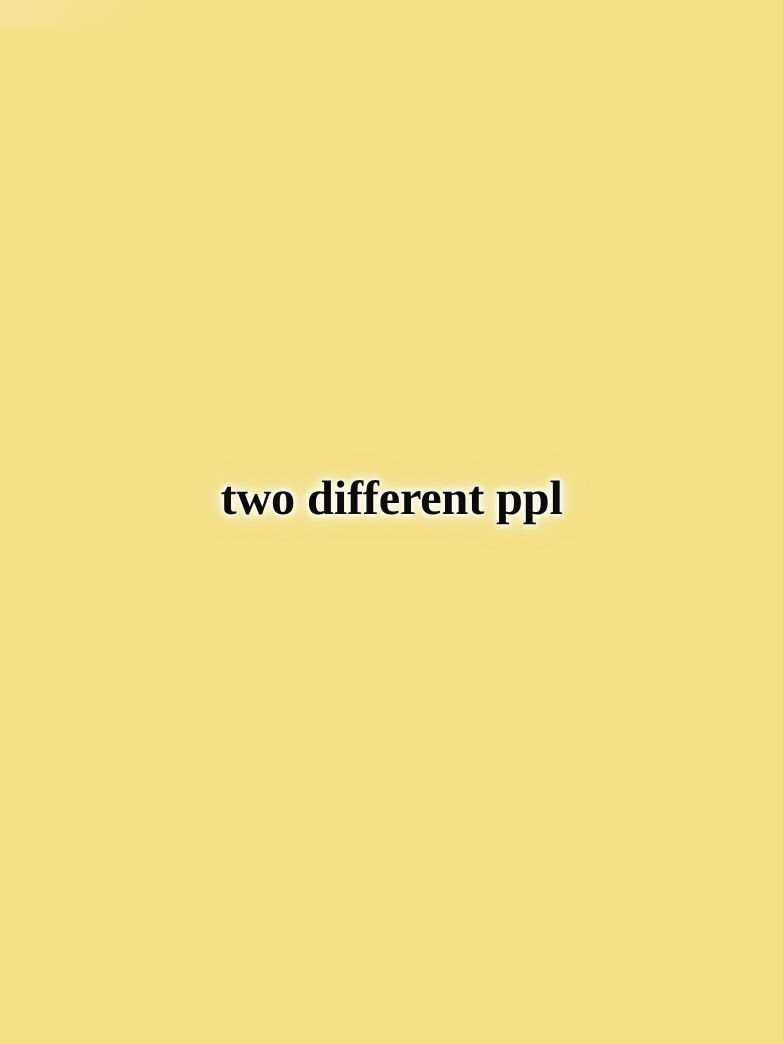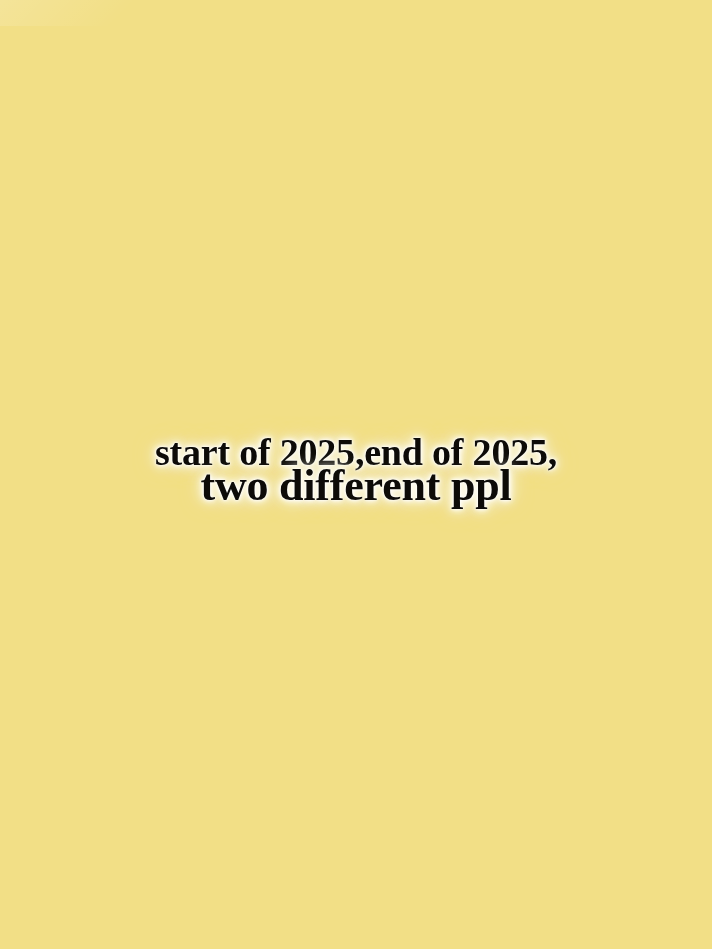--- a/index.html
+++ b/index.html
@@ -68,17 +68,16 @@
   }
 </style>
 </head>
 <body>
 
 <div id="canvas" style="background-color: rgb(242, 223, 134);">
 
   <div id="corner-wash"></div>
 
   <div id="caption-block" style="top: 436px;">
-    <span class="caption-line" style="color: rgb(13, 11, 8); font-size: 38px;">start of 2025,end of 2025,</span>
     <span class="caption-line" style="color: rgb(13, 11, 8); font-size: 44px;">two different ppl</span>
   </div>
 
 </div>
 
 </body></html>

